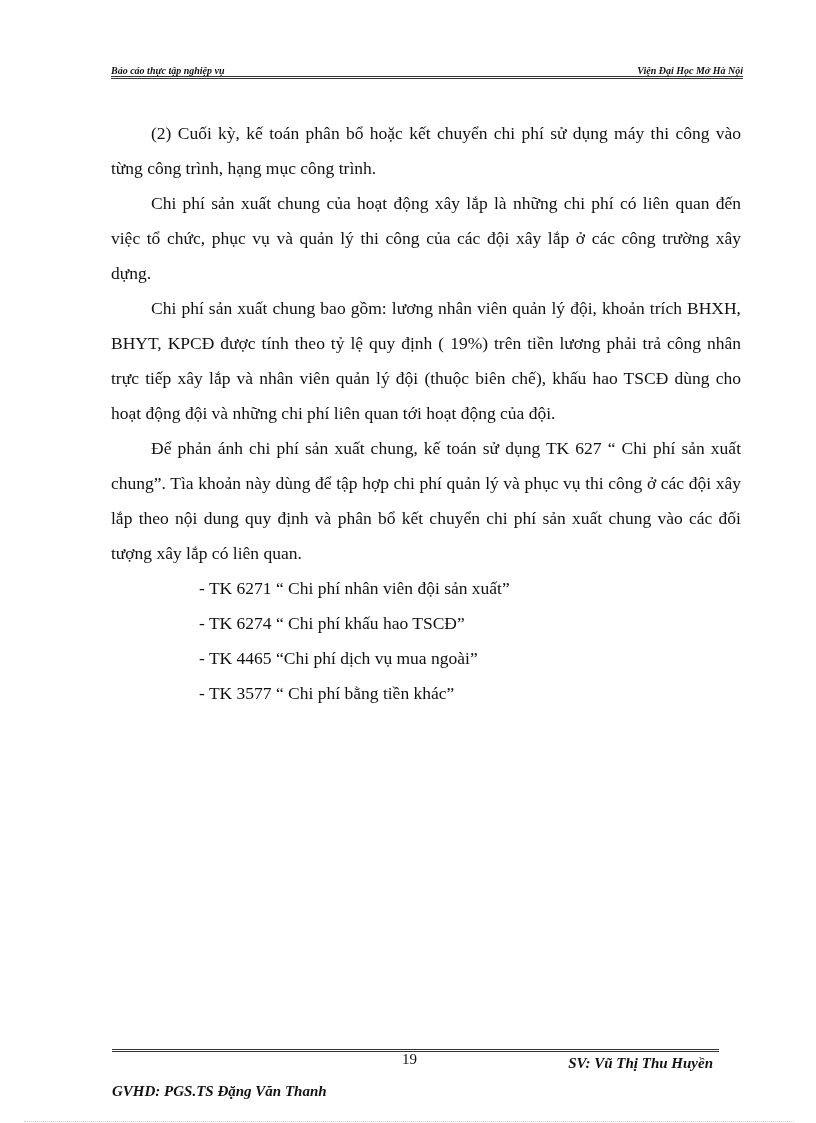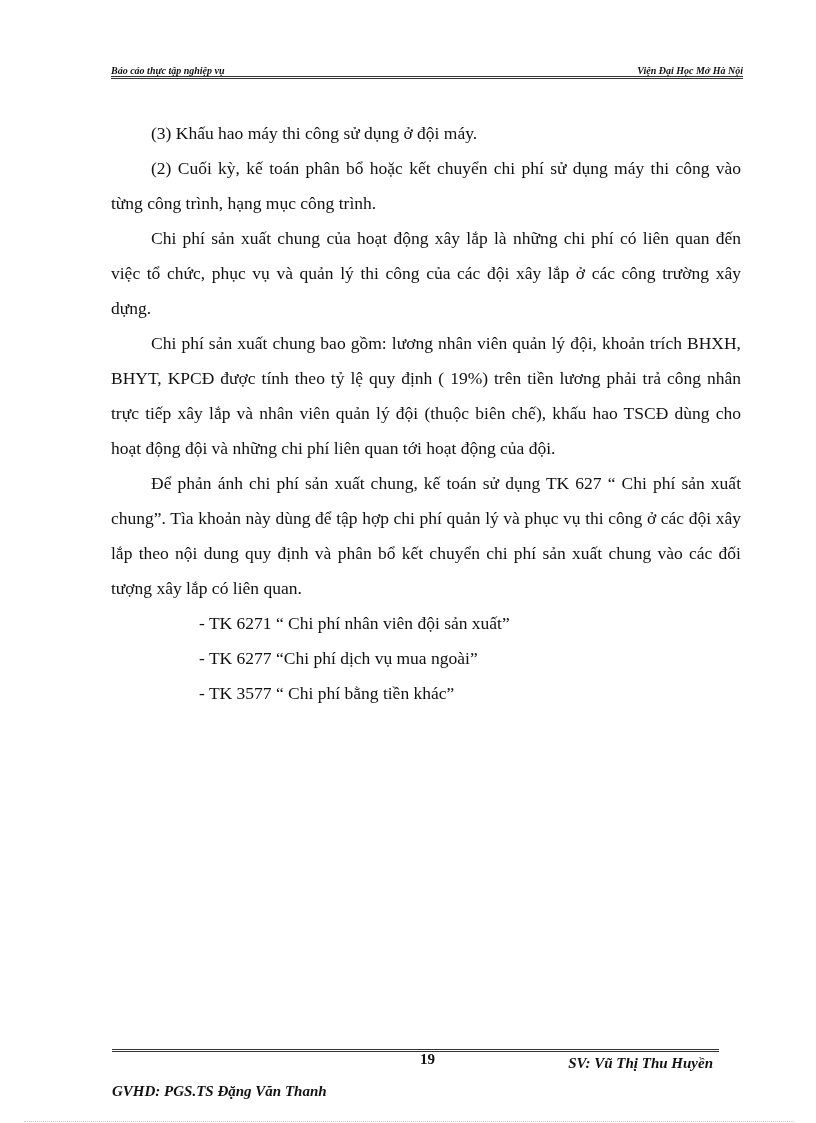--- a/index.html
+++ b/index.html
@@ -68,48 +68,48 @@
       position: absolute;
       left: 112px;
       top: 1053px;
       width: 607px;
       height: 22px;
       font-style: italic;
       font-weight: bold;
       font-size: 15px;
     }
     .footer .left { position: absolute; left: 0; top: 2px; margin-top: 28px; }
-    .footer .page-num { position: absolute; left: 308px; top: -2px; font-style: normal; font-weight: bold; font-size: 15px; }
+    .footer .page-num { position: absolute; left: 290px; top: -2px; font-style: normal; font-weight: normal; font-size: 15px; }
     .footer .right { position: absolute; right: 6px; top: 2px; margin-left: 41px; }
     .bottom-dots {
       position: absolute;
       left: 24px;
       top: 1121px;
       width: 770px;
       height: 0;
       border-top: 1px dotted #cccccc;
     }
   </style>
 </head>
 <body>
 
 <div class="header">
   <span>Báo cáo thực tập nghiệp vụ</span>
   <span>Viện Đại Học Mở Hà Nội</span>
 </div>
 <div class="header-rule"></div>
 
 <div class="body-text">
-  <p>(3) Khấu hao máy thi công sử dụng ở đội máy.</p>
   <p>(2) Cuối kỳ, kế toán phân bổ hoặc kết chuyển chi phí sử dụng máy thi công vào từng công trình, hạng mục công trình.</p>
   <p>Chi phí sản xuất chung của hoạt động xây lắp là những chi phí có liên quan đến việc tổ chức, phục vụ và quản lý thi công của các đội xây lắp ở các công trường xây dựng.</p>
   <p>Chi phí sản xuất chung bao gồm: lương nhân viên quản lý đội, khoản trích BHXH, BHYT, KPCĐ được tính theo tỷ lệ quy định ( 19%) trên tiền lương phải trả công nhân trực tiếp xây lắp và nhân viên quản lý đội (thuộc biên chế), khấu hao TSCĐ dùng cho hoạt động đội và những chi phí liên quan tới hoạt động của đội.</p>
   <p>Để phản ánh chi phí sản xuất chung, kế toán sử dụng TK 627 “ Chi phí sản xuất chung”. Tìa khoản này dùng để tập hợp chi phí quản lý và phục vụ thi công ở các đội xây lắp theo nội dung quy định và phân bổ kết chuyển chi phí sản xuất chung vào các đối tượng xây lắp có liên quan.</p>
   <p class="list-item">- TK 6271  “ Chi phí nhân viên  đội sản xuất”</p>
-  <p class="list-item">- TK 6277  “Chi phí dịch vụ mua ngoài”</p>
+  <p class="list-item">- TK 6274  “ Chi phí khấu hao TSCĐ”</p>
+  <p class="list-item">- TK 4465  “Chi phí dịch vụ mua ngoài”</p>
   <p class="list-item">- TK 3577   “ Chi phí bằng tiền khác”</p>
 </div>
 
 <div class="footer-rule"></div>
 <div class="footer">
   <span class="left">GVHD: PGS.TS Đặng Văn Thanh</span>
   <span class="page-num">19</span>
   <span class="right">SV: Vũ Thị Thu Huyền</span>
 </div>
 

